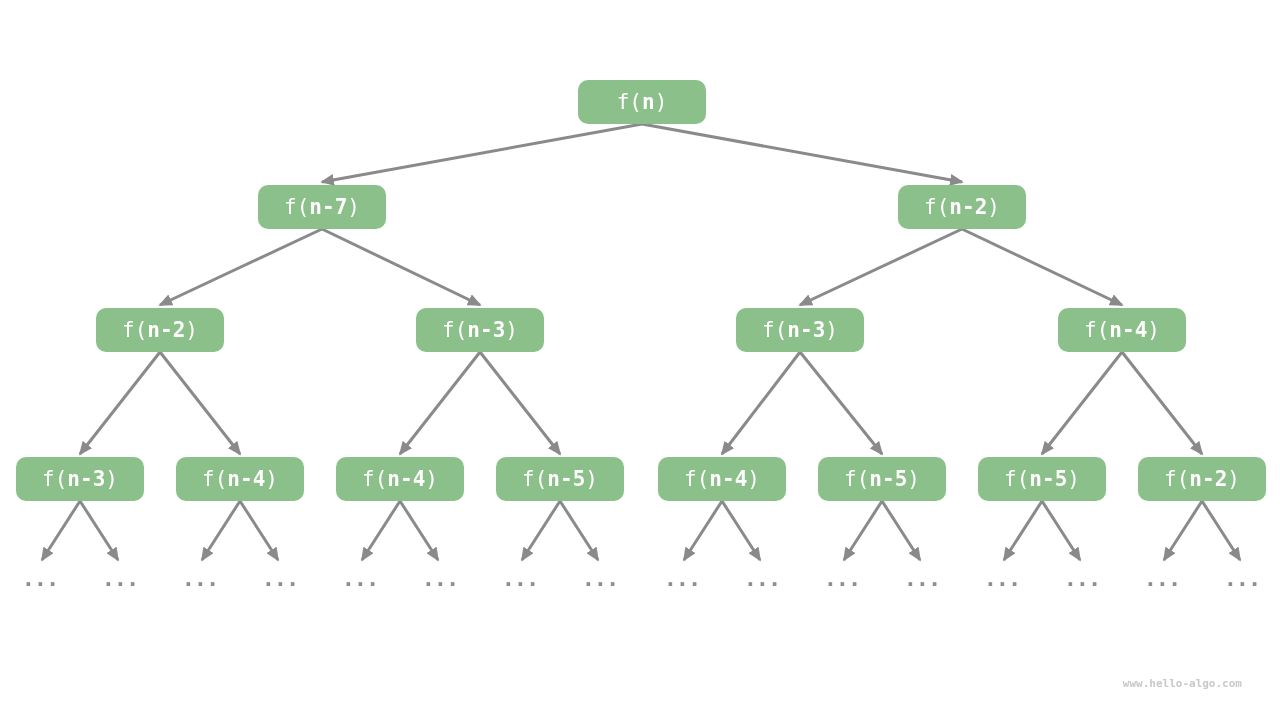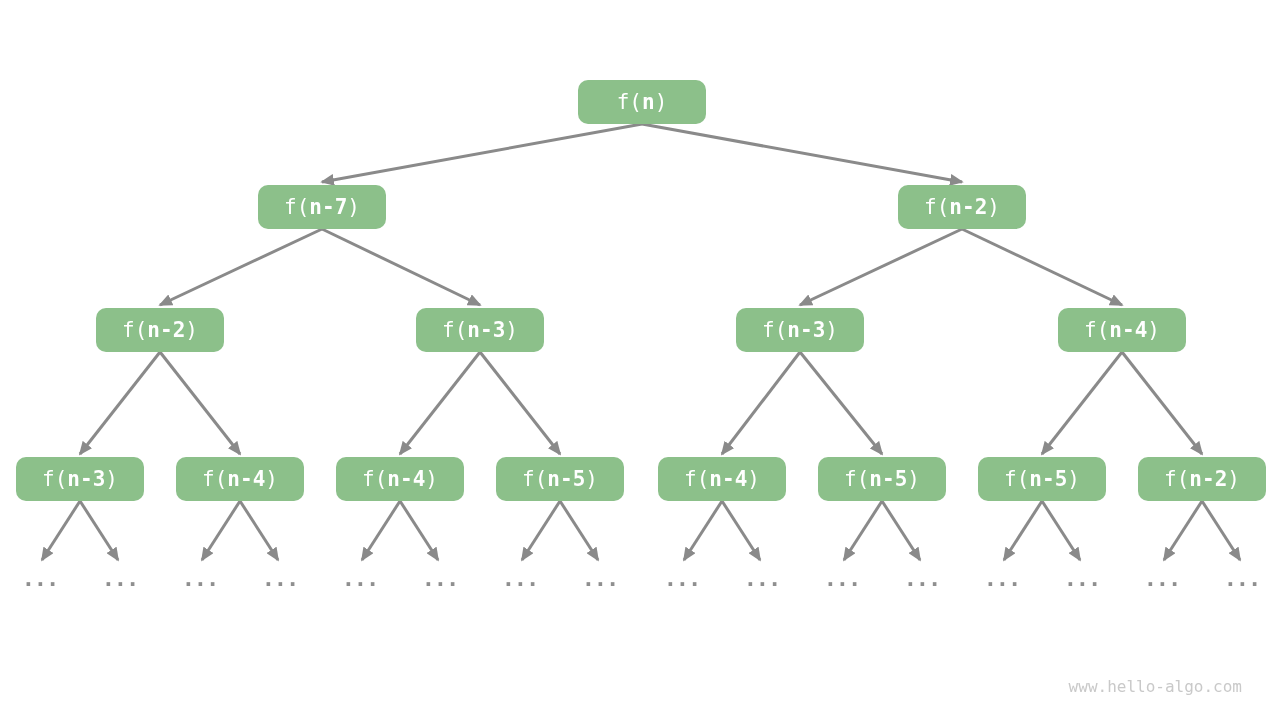--- a/index.html
+++ b/index.html
@@ -30,21 +30,21 @@
     position:absolute;width:128px;height:44px;
     background:var(--node-fill);border-radius:10px;
     display:flex;align-items:center;justify-content:center;
     color:var(--node-text);font-size:21px;line-height:1;
     box-sizing:border-box;
   }
   .node .pre,.node .post{font-weight:400;}
   .node .arg{font-weight:700;}
   .watermark{
     position:absolute;right:38px;top:677px;
-    color:var(--watermark);font-size:16px;
+    color:var(--watermark);font-size:11px;font-weight:bold;
   }
 </style>
 </head>
 <body>
 
 <div class="canvas">
   <svg id="edges-layer" width="1280" height="720" viewBox="0 0 1280 720" xmlns="http://www.w3.org/2000/svg">
     <defs>
       <marker id="arrowhead" markerWidth="4.6" markerHeight="4" refX="4" refY="2" orient="auto">
         <path d="M0,0 L4.6,2 L0,4 Z"></path>

